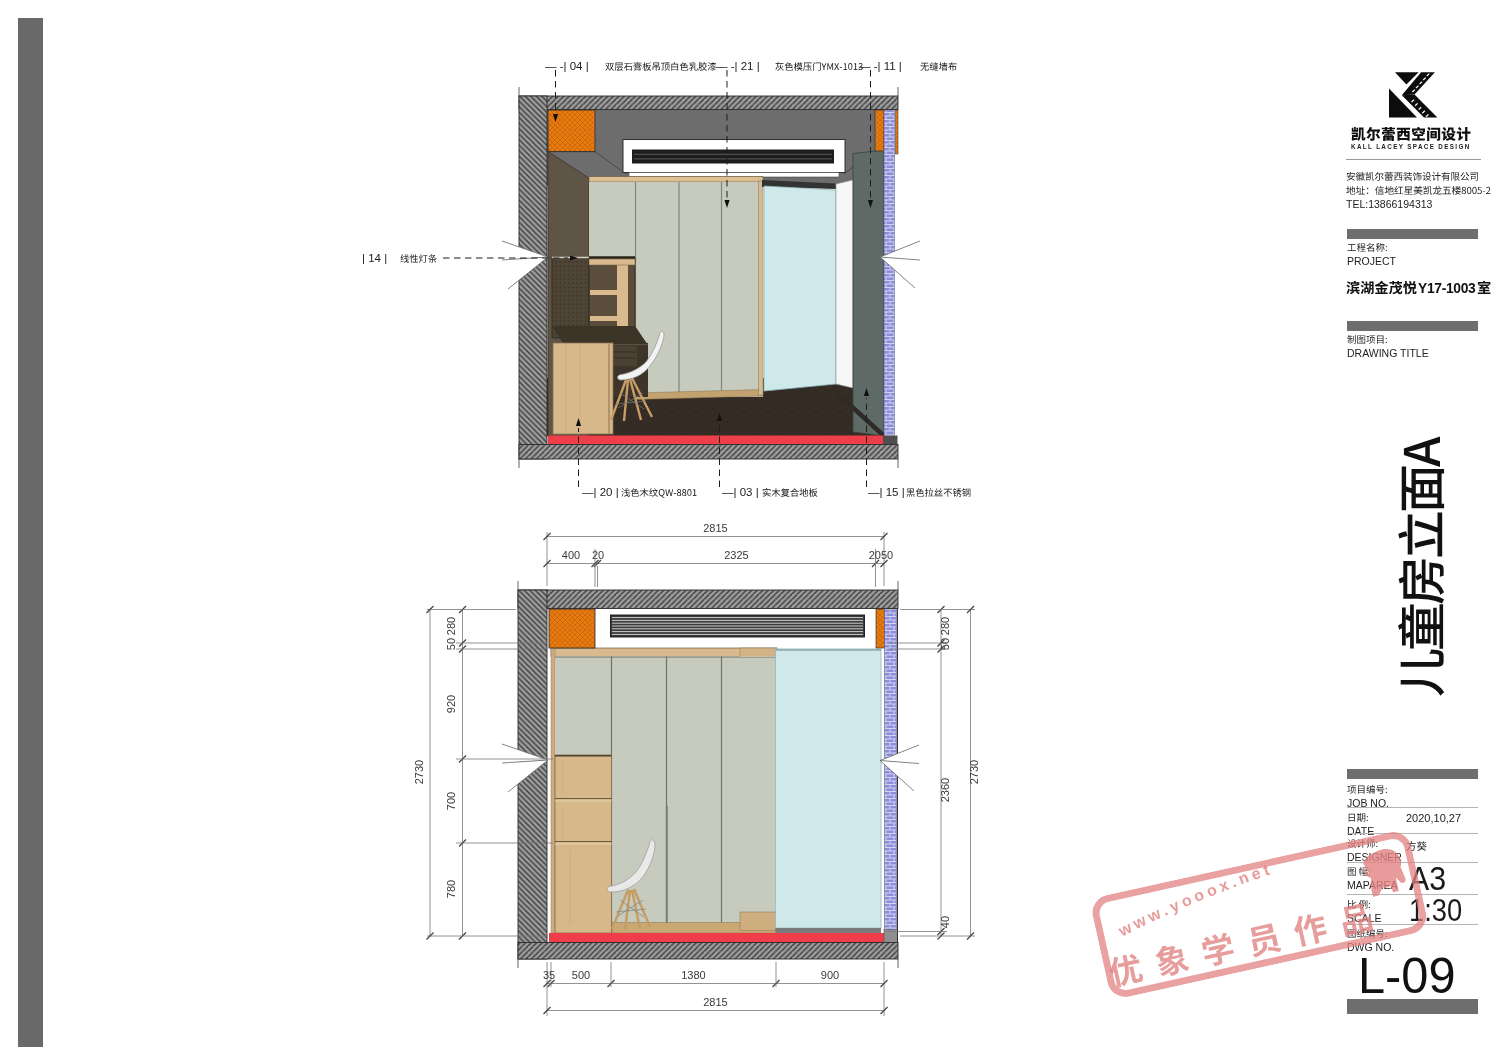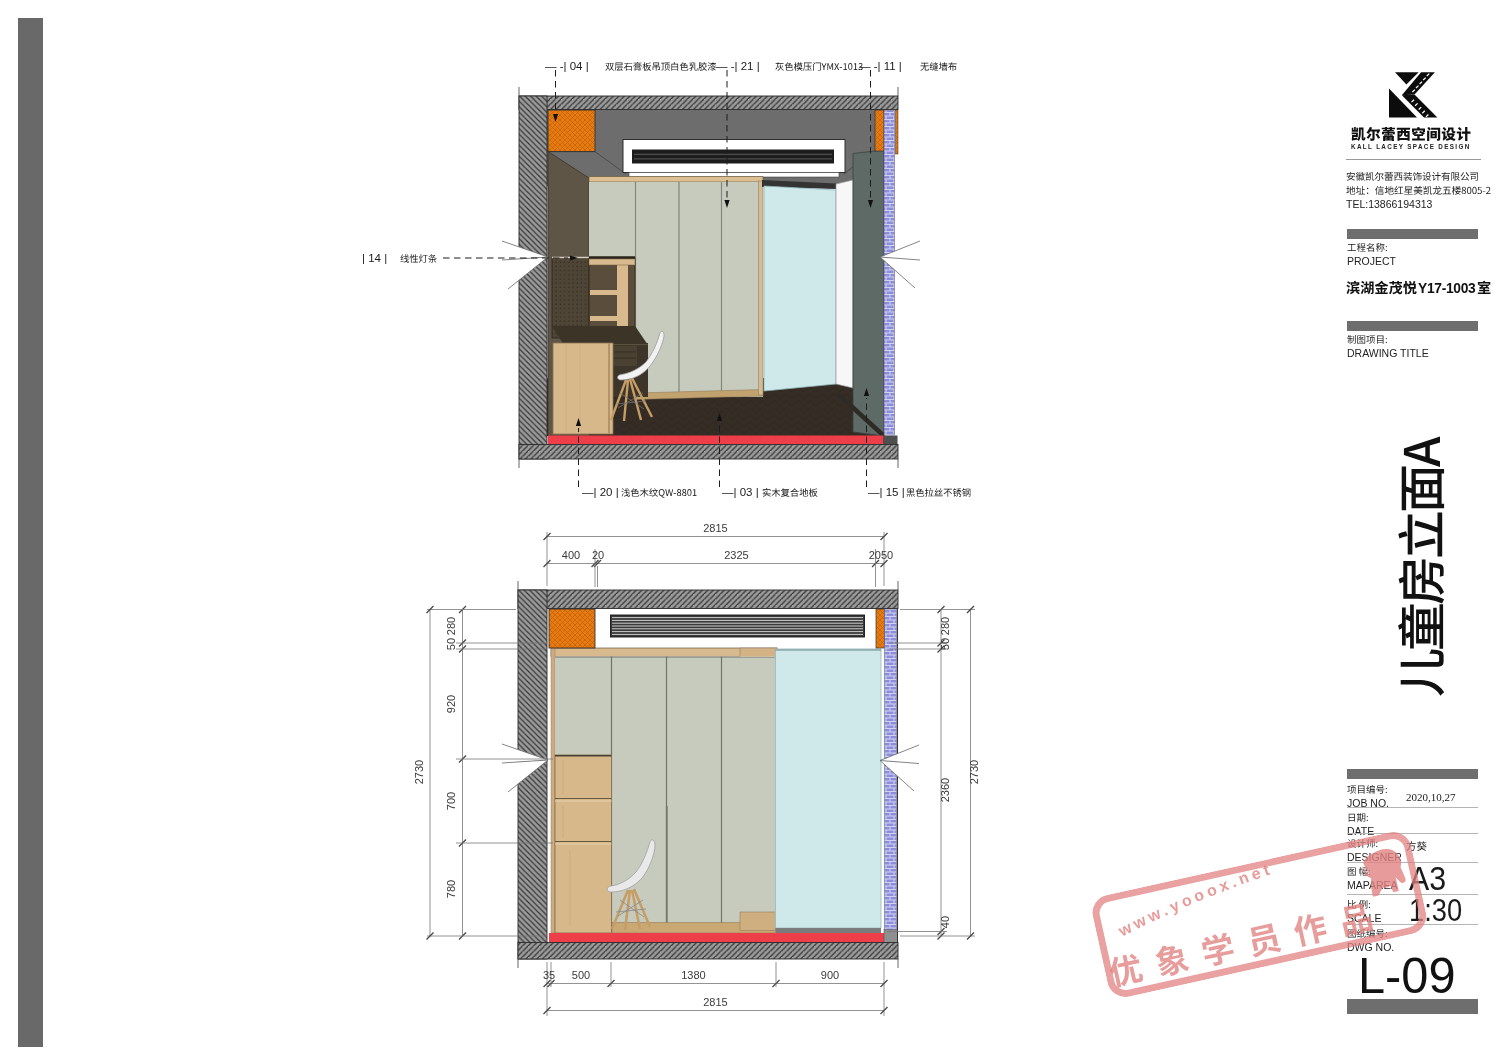--- a/index.html
+++ b/index.html
@@ -443,21 +443,21 @@
     </g>
     <text x="0" y="22.5" font-family="Liberation Sans, sans-serif" font-size="10.5" fill="#222">SCALE</text>
   </svg>
 <div style="position:absolute;left:1347px;top:924px;width:131px;border-top:1px solid #b5b5b5"></div>
 <svg style="position:absolute;left:1347px;top:928px" width="90" height="26" viewBox="0 0 90 26">
     <g transform="translate(0.0,9.0)">
       <path d="M3.6 -2.7C4.3 -2.5 5.3 -2.2 5.8 -1.9L6.1 -2.4C5.6 -2.6 4.6 -2.9 3.9 -3.1ZM2.6 -1.4C3.9 -1.3 5.6 -0.9 6.5 -0.6L6.8 -1.1C5.9 -1.4 4.2 -1.8 2.9 -1.9ZM0.8 -7.6V0.8H1.5V0.4H8.0V0.8H8.7V-7.6ZM1.5 -0.3V-6.9H8.0V-0.3ZM3.9 -6.7C3.5 -5.9 2.6 -5.2 1.8 -4.7C2.0 -4.6 2.2 -4.4 2.3 -4.3C2.6 -4.5 2.9 -4.7 3.2 -5.0C3.5 -4.7 3.8 -4.4 4.2 -4.1C3.4 -3.7 2.5 -3.5 1.7 -3.3C1.8 -3.2 1.9 -2.9 2.0 -2.7C2.9 -2.9 3.9 -3.3 4.8 -3.8C5.6 -3.3 6.5 -3.0 7.4 -2.8C7.5 -3.0 7.7 -3.2 7.8 -3.4C7.0 -3.5 6.1 -3.8 5.4 -4.1C6.1 -4.6 6.7 -5.1 7.1 -5.8L6.7 -6.0L6.6 -6.0H4.1C4.3 -6.1 4.4 -6.3 4.5 -6.5ZM3.6 -5.3 3.7 -5.4H6.1C5.8 -5.0 5.3 -4.7 4.8 -4.4C4.3 -4.7 3.9 -5.0 3.6 -5.3Z M9.9 -0.5 10.1 0.2C11.0 -0.0 12.2 -0.3 13.3 -0.6L13.2 -1.2C12.0 -0.9 10.8 -0.7 9.9 -0.5ZM10.1 -4.0C10.3 -4.1 10.5 -4.1 11.7 -4.3C11.3 -3.7 10.9 -3.2 10.7 -3.0C10.4 -2.6 10.2 -2.4 10.0 -2.4C10.0 -2.2 10.1 -1.9 10.2 -1.8V-1.7L10.2 -1.7C10.4 -1.9 10.8 -1.9 13.3 -2.5C13.3 -2.6 13.3 -2.9 13.3 -3.1L11.2 -2.7C12.0 -3.5 12.7 -4.5 13.3 -5.6L12.7 -5.9C12.6 -5.6 12.4 -5.3 12.2 -4.9L10.8 -4.8C11.4 -5.6 12.0 -6.7 12.4 -7.7L11.8 -8.0C11.4 -6.8 10.7 -5.6 10.4 -5.3C10.2 -4.9 10.1 -4.7 9.9 -4.7C10.0 -4.5 10.1 -4.2 10.1 -4.0ZM13.7 0.8C13.9 0.6 14.1 0.5 16.1 -0.2C16.1 -0.3 16.0 -0.6 16.0 -0.8L14.4 -0.3V-3.6H16.1C16.3 -1.1 16.8 0.7 17.7 0.7C18.3 0.7 18.6 0.3 18.7 -1.2C18.5 -1.2 18.2 -1.4 18.1 -1.5C18.1 -0.5 18.0 -0.0 17.8 -0.0C17.3 -0.0 17.0 -1.4 16.8 -3.6H18.4V-4.3H16.7C16.7 -5.1 16.7 -6.0 16.7 -7.0C17.3 -7.1 17.8 -7.2 18.3 -7.3L17.8 -7.9C16.8 -7.6 15.1 -7.3 13.7 -7.1V-0.5C13.7 -0.1 13.5 0.1 13.4 0.2C13.5 0.3 13.6 0.6 13.7 0.8ZM16.1 -4.3H14.4V-6.6C14.9 -6.7 15.4 -6.7 16.0 -6.8C16.0 -5.9 16.0 -5.1 16.1 -4.3Z M19.4 -0.5 19.6 0.1C20.3 -0.2 21.3 -0.6 22.3 -1.0L22.2 -1.5C21.1 -1.1 20.1 -0.8 19.4 -0.5ZM19.6 -4.0C19.7 -4.1 19.9 -4.1 20.9 -4.3C20.6 -3.7 20.3 -3.2 20.1 -3.0C19.8 -2.6 19.6 -2.4 19.4 -2.4C19.5 -2.2 19.6 -1.9 19.6 -1.7C19.8 -1.8 20.1 -1.9 22.2 -2.4C22.2 -2.6 22.2 -2.8 22.2 -3.0L20.6 -2.7C21.3 -3.6 21.9 -4.6 22.5 -5.7L21.9 -6.0C21.7 -5.6 21.5 -5.3 21.3 -4.9L20.3 -4.8C20.8 -5.6 21.3 -6.7 21.7 -7.7L21.0 -8.0C20.7 -6.8 20.1 -5.6 19.9 -5.3C19.7 -4.9 19.5 -4.7 19.4 -4.7C19.4 -4.5 19.5 -4.2 19.6 -4.0ZM24.9 -3.3V-1.9H24.1V-3.3ZM25.4 -3.3H26.1V-1.9H25.4ZM23.6 -3.9V0.7H24.1V-1.4H24.9V0.4H25.4V-1.4H26.1V0.4H26.6V-1.4H27.3V0.1C27.3 0.1 27.2 0.2 27.2 0.2C27.1 0.2 26.9 0.2 26.7 0.2C26.8 0.3 26.9 0.5 26.9 0.7C27.2 0.7 27.5 0.7 27.6 0.6C27.8 0.5 27.8 0.3 27.8 0.1V-3.9L27.3 -3.9ZM26.6 -3.3H27.3V-1.9H26.6ZM24.7 -7.8C24.9 -7.6 25.1 -7.2 25.2 -7.0H22.9V-4.9C22.9 -3.4 22.8 -1.3 22.0 0.2C22.1 0.3 22.4 0.5 22.5 0.6C23.4 -0.9 23.6 -3.2 23.6 -4.7H27.7V-7.0H25.9C25.8 -7.3 25.6 -7.7 25.4 -8.0ZM23.6 -6.3H27.1V-5.3H23.6Z M31.0 -7.0H35.5V-5.7H31.0ZM30.3 -7.6V-5.0H36.2V-7.6ZM29.1 -4.2V-3.5H31.1C30.9 -2.9 30.6 -2.3 30.4 -1.8H35.4C35.2 -0.7 35.0 -0.2 34.8 0.0C34.7 0.1 34.6 0.1 34.3 0.1C34.1 0.1 33.4 0.1 32.7 0.0C32.9 0.2 32.9 0.5 33.0 0.7C33.6 0.7 34.2 0.8 34.6 0.7C34.9 0.7 35.2 0.7 35.4 0.5C35.7 0.2 36.0 -0.5 36.2 -2.1C36.2 -2.2 36.3 -2.5 36.3 -2.5H31.5L31.8 -3.5H37.4V-4.2Z M39.3 -3.7C39.7 -3.7 39.9 -4.0 39.9 -4.4C39.9 -4.8 39.7 -5.0 39.3 -5.0C39.0 -5.0 38.7 -4.8 38.7 -4.4C38.7 -4.0 39.0 -3.7 39.3 -3.7ZM39.3 0.1C39.7 0.1 39.9 -0.1 39.9 -0.5C39.9 -0.9 39.7 -1.2 39.3 -1.2C39.0 -1.2 38.7 -0.9 38.7 -0.5C38.7 -0.1 39.0 0.1 39.3 0.1Z" fill="#222"></path>
     </g>
     <text x="0" y="22.5" font-family="Liberation Sans, sans-serif" font-size="10.5" fill="#222">DWG NO.</text>
   </svg>
-<div style="position:absolute;left:1406px;top:791px;font-family:Liberation Serif, serif;font-size:11px;color:#222">2020,10,27</div>
+<div style="position:absolute;left:1406px;top:812px;font-family:Liberation Sans, sans-serif;font-size:11px;color:#222">2020,10,27</div>
 <svg style="position:absolute;left:1406px;top:839px" width="30" height="14" viewBox="0 0 30 14">
     <g transform="translate(0.0,11.0)">
       <path d="M4.6 -8.6C4.9 -8.1 5.2 -7.4 5.3 -7.0H0.7V-6.2H3.6C3.5 -3.8 3.2 -1.1 0.5 0.2C0.7 0.4 0.9 0.7 1.1 0.9C3.1 -0.2 3.8 -1.9 4.2 -3.8H7.9C7.8 -1.4 7.6 -0.4 7.3 -0.1C7.1 -0.0 7.0 0.0 6.8 0.0C6.5 0.0 5.7 -0.0 5.0 -0.1C5.1 0.1 5.2 0.5 5.3 0.7C6.0 0.7 6.7 0.8 7.0 0.7C7.4 0.7 7.7 0.6 7.9 0.4C8.3 -0.1 8.6 -1.2 8.8 -4.2C8.8 -4.3 8.8 -4.6 8.8 -4.6H4.3C4.4 -5.1 4.4 -5.7 4.4 -6.2H9.8V-7.0H5.4L6.1 -7.3C6.0 -7.7 5.7 -8.4 5.4 -8.9Z M19.7 -5.7C19.3 -5.4 18.8 -4.9 18.3 -4.6C18.0 -4.8 17.8 -5.0 17.6 -5.3C18.1 -5.6 18.6 -6.0 19.1 -6.4L18.5 -6.8C18.2 -6.5 17.7 -6.0 17.2 -5.7C17.0 -6.1 16.7 -6.5 16.6 -6.9L15.9 -6.7C16.3 -5.6 17.0 -4.7 17.8 -4.0H13.8C14.5 -4.6 15.0 -5.4 15.4 -6.3L14.9 -6.5L14.8 -6.5H11.6V-5.8H14.4C14.2 -5.4 13.8 -5.0 13.5 -4.6C13.1 -4.9 12.6 -5.3 12.2 -5.6L11.7 -5.2C12.2 -4.9 12.6 -4.5 12.9 -4.2C12.3 -3.7 11.6 -3.4 10.9 -3.2C11.0 -3.0 11.2 -2.8 11.3 -2.6C12.1 -2.9 12.9 -3.3 13.6 -3.8V-3.4H15.3V-2.6L15.3 -2.3H12.0V-1.7H15.1C14.7 -1.0 13.7 -0.3 11.2 0.2C11.4 0.4 11.6 0.7 11.7 0.9C14.0 0.3 15.2 -0.4 15.7 -1.1C17.1 -0.5 18.7 0.3 19.5 0.8L20.0 0.2C19.1 -0.3 17.5 -1.1 16.1 -1.7H19.5V-2.3H16.2L16.2 -2.6V-3.4H17.9V-4.0C18.5 -3.4 19.3 -3.0 20.2 -2.7C20.3 -2.9 20.5 -3.2 20.7 -3.4C20.0 -3.5 19.3 -3.8 18.8 -4.2C19.2 -4.5 19.8 -4.9 20.3 -5.3ZM11.1 -8.1V-7.4H13.5V-6.7H14.2V-7.4H17.3V-6.7H18.0V-7.4H20.4V-8.1H18.0V-8.8H17.3V-8.1H14.2V-8.8H13.5V-8.1Z" fill="#222"></path>
     </g>
   </svg>
 <div style="position:absolute;left:1409px;top:860px;font-family:'Liberation Sans',sans-serif;font-size:33px;color:#1a1a1a;transform:scaleX(0.92);transform-origin:0 0">A3</div>
 <div style="position:absolute;left:1409px;top:893px;font-family:'Liberation Sans',sans-serif;font-size:31px;color:#1a1a1a;transform:scaleX(0.88);transform-origin:0 0">1:30</div>
 
 <div style="position:absolute;left:1358px;top:947px;font-family:'Liberation Sans',sans-serif;font-size:50px;color:#111;letter-spacing:0;transform:scaleX(0.975);transform-origin:0 0">L-09</div>
 

